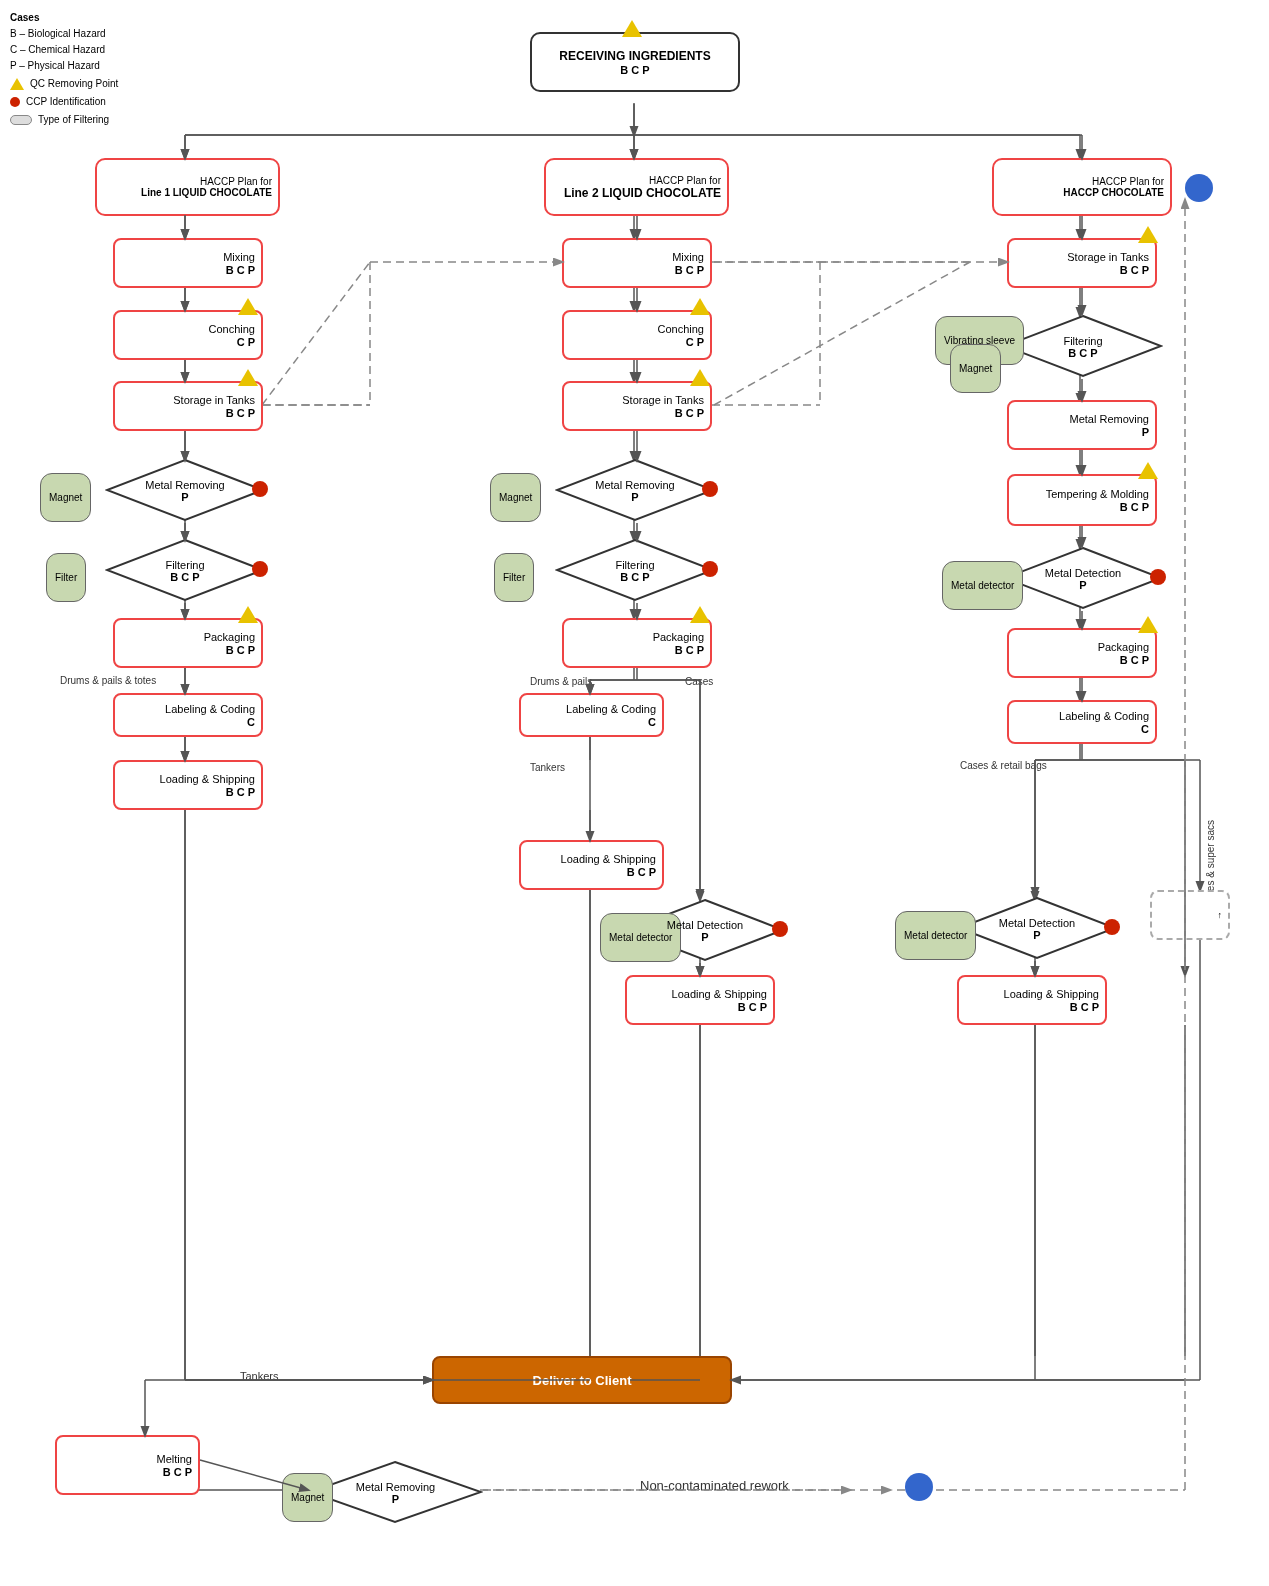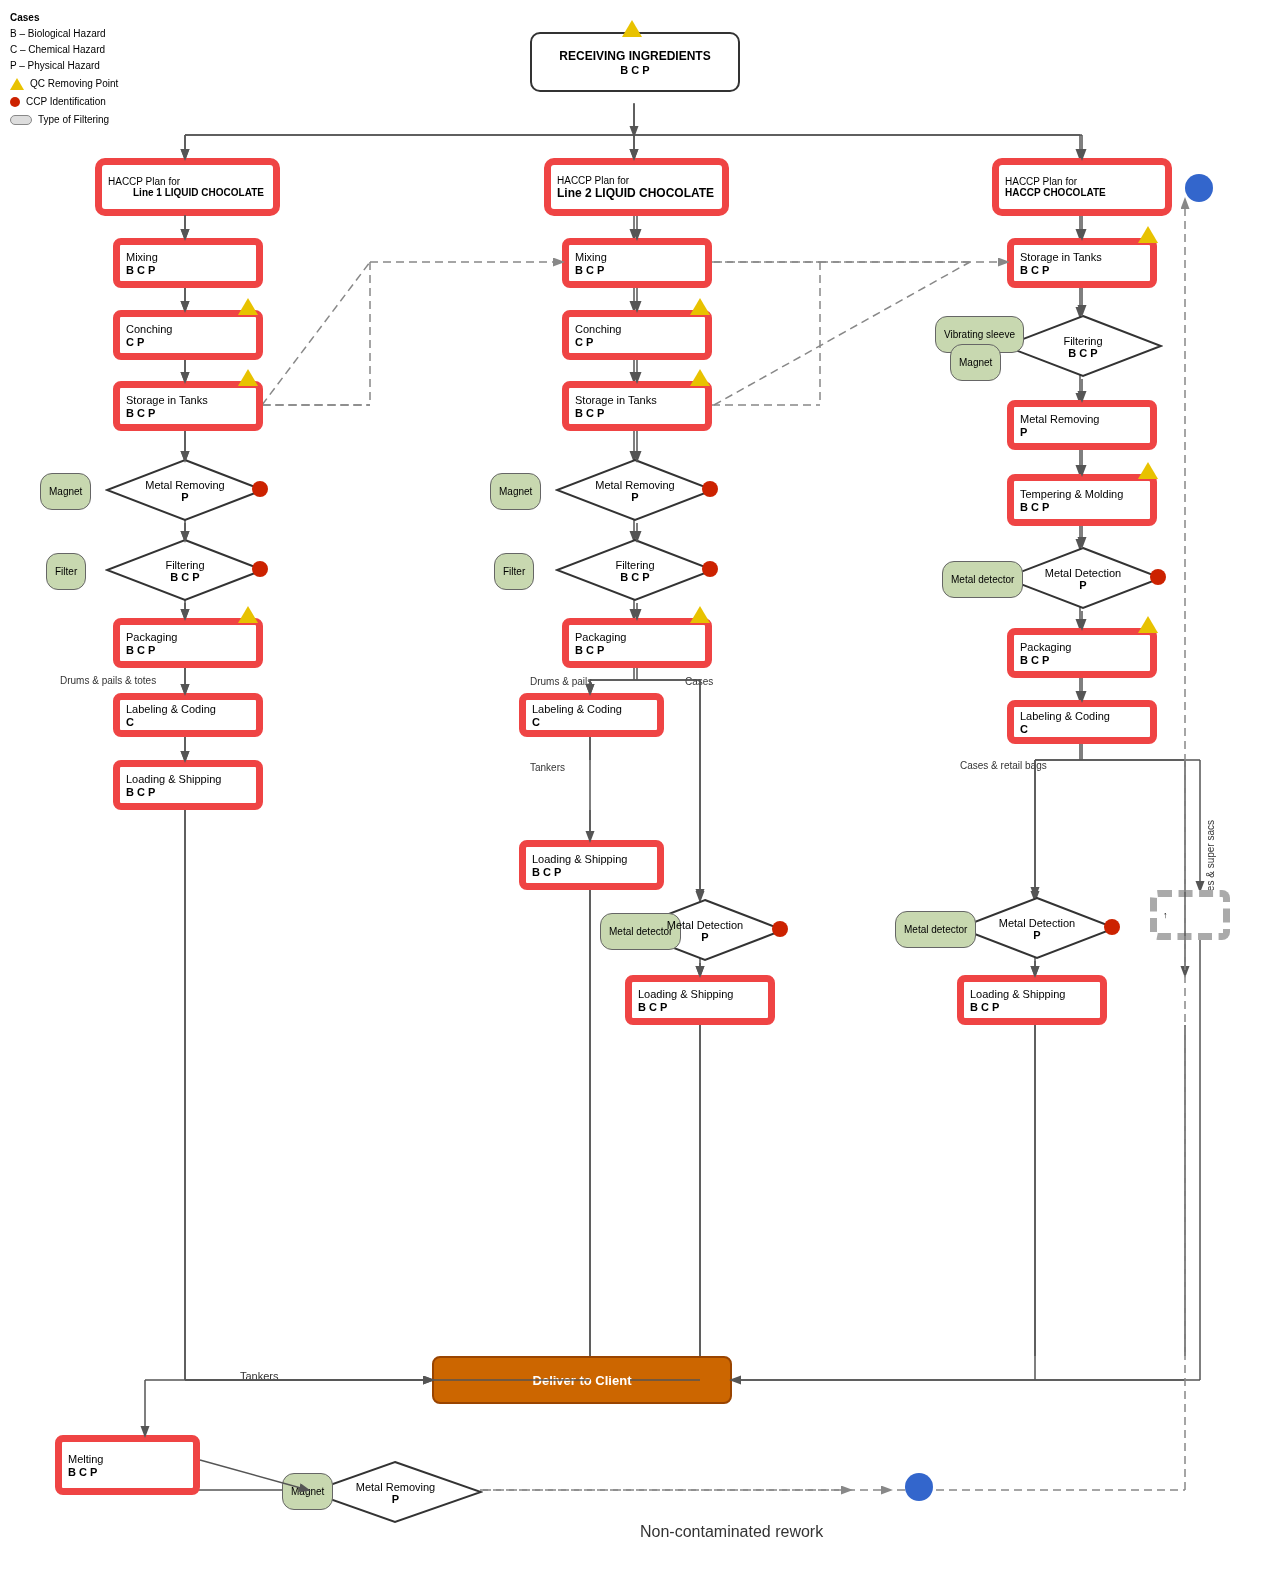--- a/index.html
+++ b/index.html
@@ -29,26 +29,26 @@
     }
     .legend-item { display: flex; align-items: center; gap: 6px; margin-top: 2px; }
     .legend-triangle { width: 0; height: 0; border-left: 7px solid transparent; border-right: 7px solid transparent; border-bottom: 12px solid #e8c200; display: inline-block; }
     .legend-circle-red { width: 10px; height: 10px; background: #cc2200; border-radius: 50%; display: inline-block; }
     .legend-equipment { display: inline-block; width: 22px; height: 10px; border: 1.5px solid #888; border-radius: 5px; background: #ddd; }
 
     
     .box {
       position: absolute;
       background: #fff;
-      border: 7px solid #ef4444;
+      border: 2px solid #ef4444;
       border-radius: 8px;
       text-align: center;
       display: flex;
       flex-direction: column;
-      align-items: flex-start;
+      align-items: flex-end;
       justify-content: center;
       padding: 4px 6px;
     }
     .box-title { font-weight: normal; font-size: 11px; }
     .box-letters { font-weight: bold; font-size: 11px; margin-top: 1px; }
 
     
     .diamond-wrap {
       position: absolute;
     }
@@ -69,21 +69,21 @@
       height: 1586px;
       pointer-events: none;
     }
 
     
     .equip-label {
       position: absolute;
       background: #c8d8b0;
       border: 1.5px solid #666;
       border-radius: 12px;
-      padding: 12px 8px;
+      padding: 18px 8px;
       font-size: 10px;
       text-align: center;
       white-space: nowrap;
     }
 
     
     .ccp-dot {
       position: absolute;
       width: 16px;
       height: 16px;
@@ -553,21 +553,21 @@
     <svg width="175" height="65">
       <polygon points="87,2 173,32 87,62 2,32" fill="white" stroke="#333" stroke-width="2"></polygon>
     </svg>
     <div class="diamond-content">
       <div style="font-size:11px;">Metal Removing</div>
       <div style="font-weight:bold; font-size:11px;">P</div>
     </div>
   </div>
   <div class="equip-label" style="left:282px; top:1473px;">Magnet</div>
 
-  <div class="text-label" style="left:640px; top:1478px; font-size:16px;margin-top:45px;">Non-contaminated rework</div>
+  <div class="text-label" style="left:640px; top:1478px; font-size:13px;">Non-contaminated rework</div>
 
   <div class="blue-circle" style="left:905px; top:1473px;"></div>
 
   <svg style="position:absolute;top:0;left:0;width:1269px;height:1586px;pointer-events:none;">
     <defs>
       <marker id="arr2" markerWidth="8" markerHeight="8" refX="6" refY="3" orient="auto">
         <path d="M0,0 L0,6 L8,3 z" fill="#555"></path>
       </marker>
       <marker id="arr-gray" markerWidth="8" markerHeight="8" refX="6" refY="3" orient="auto">
         <path d="M0,0 L0,6 L8,3 z" fill="#888"></path>

